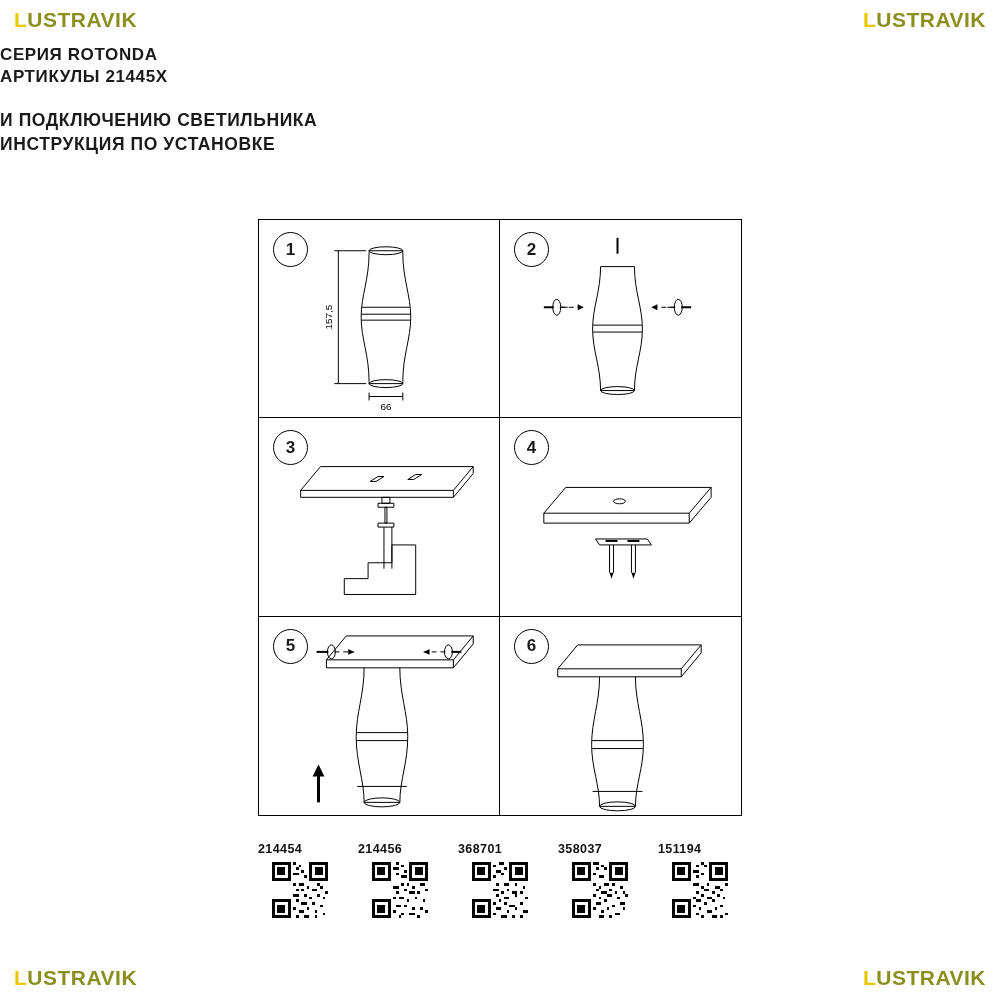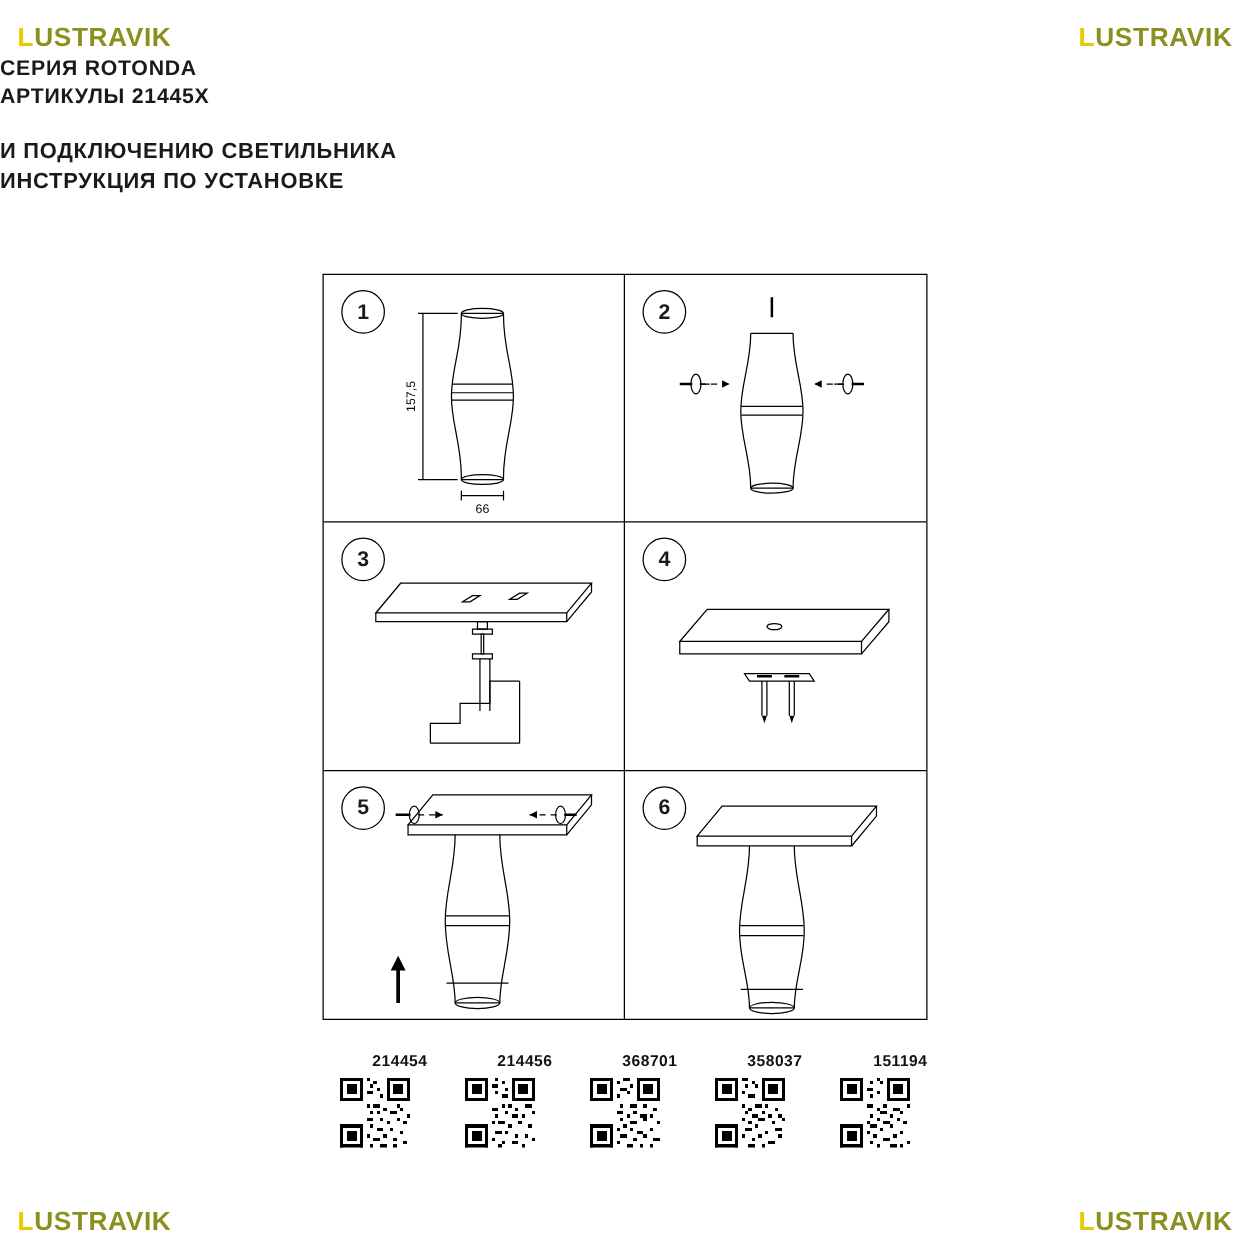--- a/index.html
+++ b/index.html
@@ -17,21 +17,20 @@
   }
 
   
   .wm {
     position: absolute;
     font-weight: bold;
     font-size: 21px;
     letter-spacing: 0.5px;
     color: #8a8f1e;
     white-space: nowrap;
-    margin-top: 11px;
   }
   .wm .wm-l {
     color: #e8c800;
   }
   .wm-tl { left: 14px;  top: 8px; }
   .wm-tr { right: 14px; top: 8px; }
   .wm-bl { left: 14px;  bottom: 10px; }
   .wm-br { right: 14px; bottom: 10px; }
 
   
@@ -105,21 +104,21 @@
   .qr-row {
     position: absolute;
     left: 258px;
     top: 842px;
     width: 484px;
     display: flex;
     justify-content: space-between;
   }
   .qr-item {
     width: 84px;
-    text-align: right;
+    text-align: left;
   }
   .qr-code-label {
     font-size: 12.5px;
     font-weight: bold;
     letter-spacing: 0.4px;
     margin-bottom: 6px;
     color: #111;
   }
   .qr-box {
     width: 56px;

